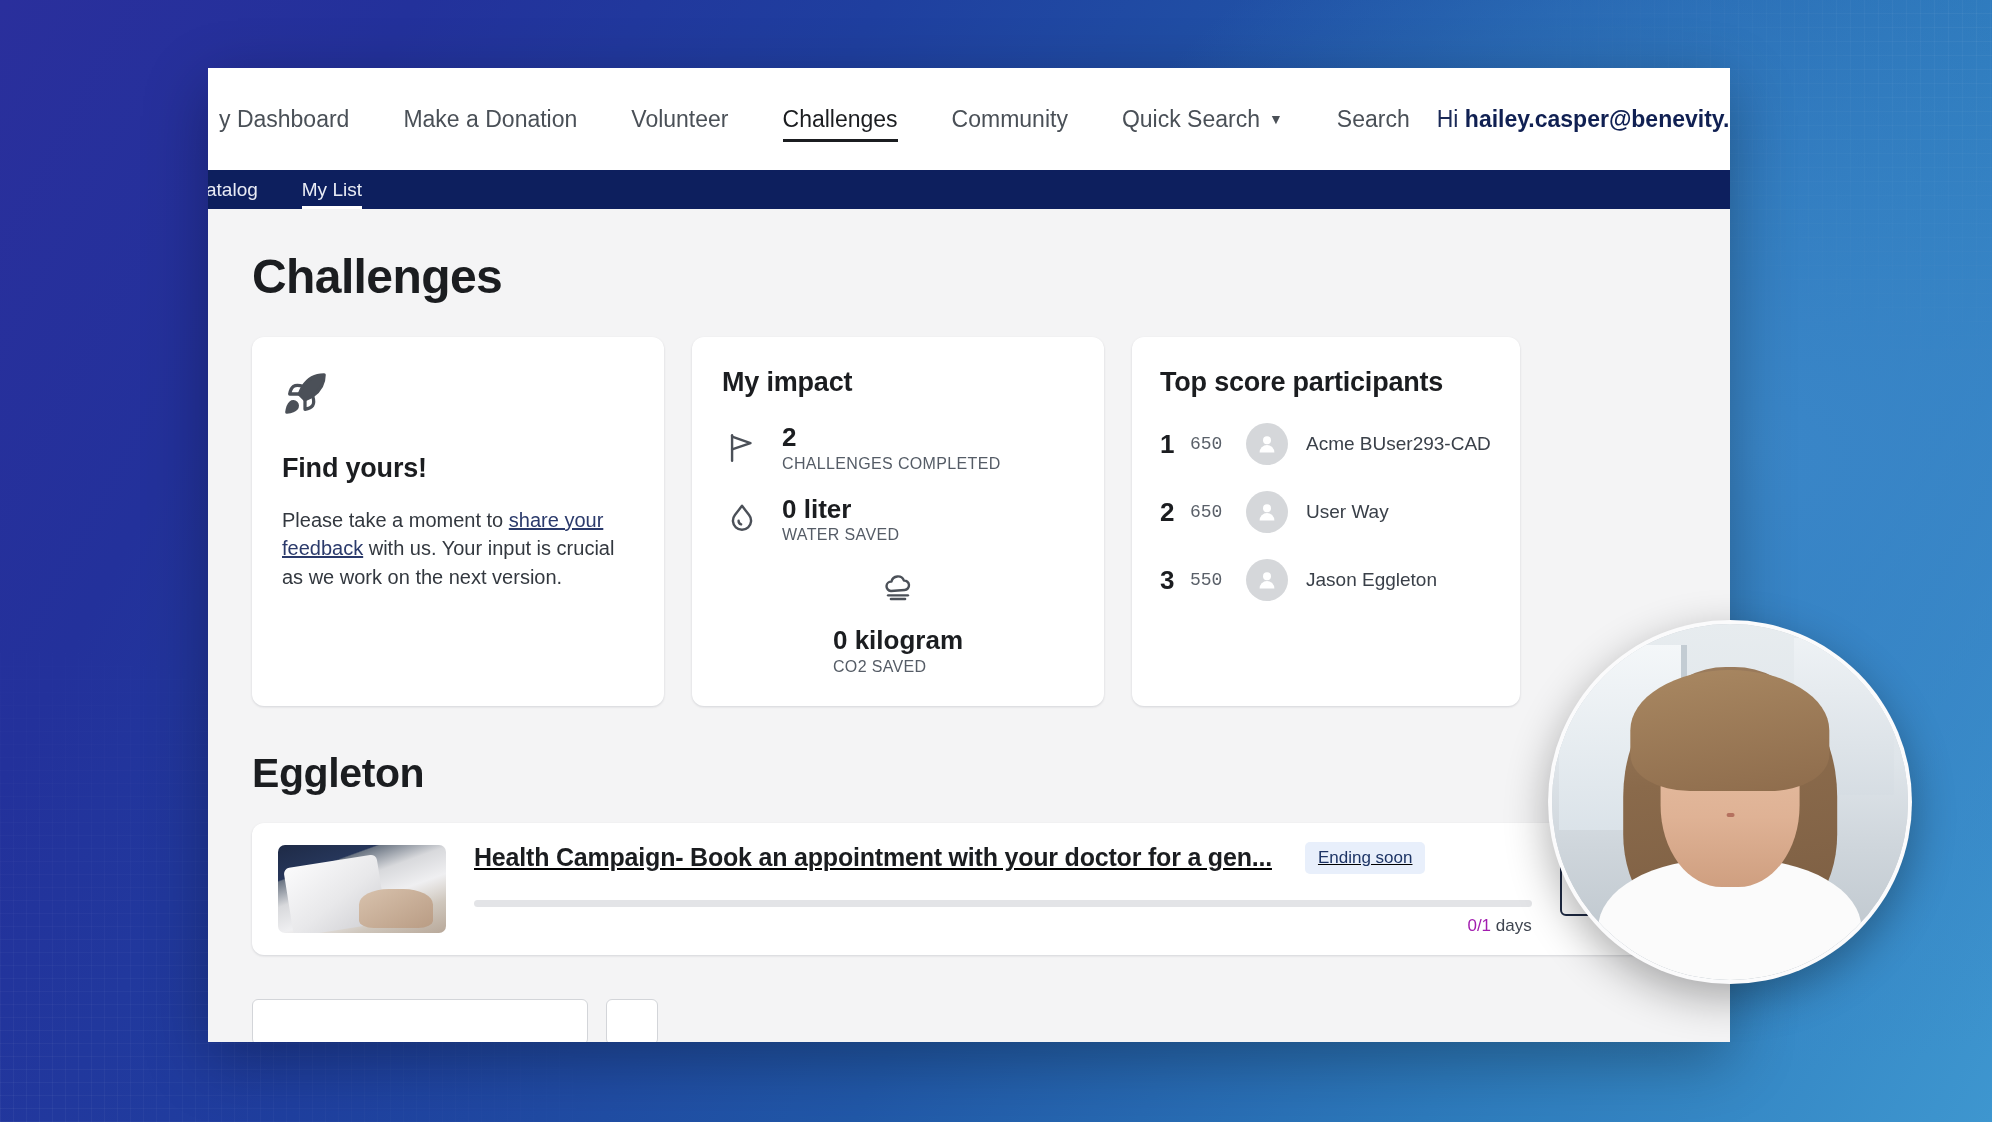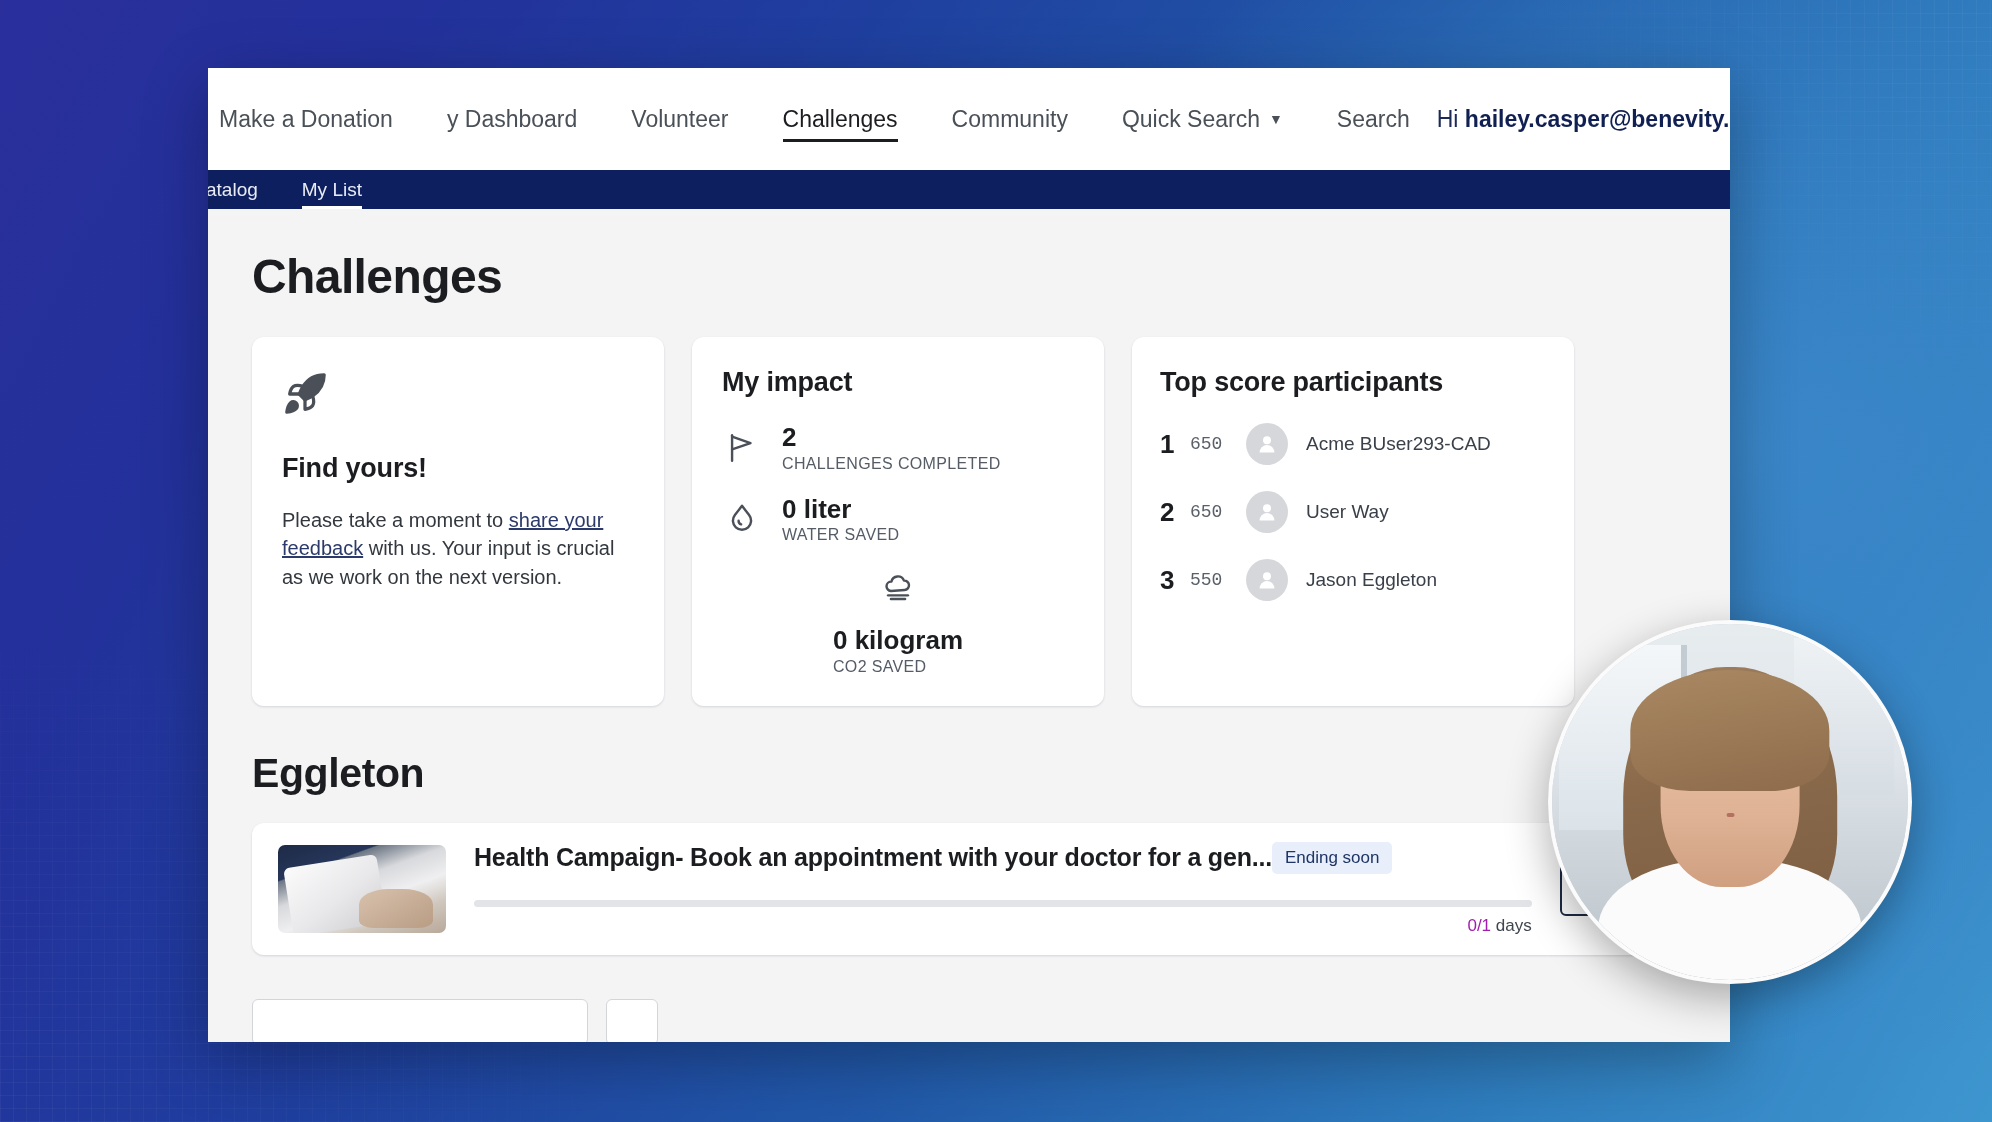--- a/index.html
+++ b/index.html
@@ -121,21 +121,21 @@
   }
 
   .card-row { display: flex; gap: 28px; }
   .card {
     background: #ffffff;
     border-radius: 12px;
     box-shadow: 0 1px 3px rgba(16,24,40,.09), 0 1px 2px rgba(16,24,40,.05);
   }
   .card-find { width: 412px; padding: 34px 30px 30px 30px; }
   .card-impact { width: 412px; padding: 30px 30px 30px 30px; }
-  .card-top { width: 442px; padding: 30px 28px 28px 28px; }
+  .card-top { width: 388px; padding: 30px 28px 28px 28px; }
 
   .rocket-icon { margin-bottom: 32px; }
   .card-h {
     font-size: 27px; font-weight: 700; color: #1b1d20; margin-bottom: 22px;
     letter-spacing: -.2px;
   }
   .card-h.tight { margin-bottom: 25px; }
   .card-p {
     font-size: 20px; line-height: 1.42; color: #33383f;
   }
@@ -186,21 +186,21 @@
     content:""; position:absolute; left:6%; top:18%; width:56%; height:78%;
     background: linear-gradient(150deg, #fbfbfc 0%, #e8e8ea 55%, #cfcfd3 100%);
     transform: rotate(-9deg); border-radius: 6px;
   }
   .ch-thumb::after{
     content:""; position:absolute; right:8%; bottom:6%; width:44%; height:44%;
     background: linear-gradient(150deg, #d8c2ad 0%, #b99c84 100%);
     border-radius: 40% 40% 20% 20%;
   }
   .ch-main { flex: 1 1 auto; min-width: 0; }
-  .ch-titlerow { display: flex; align-items: center; gap: 0; }
+  .ch-titlerow { display: flex; align-items: center; gap: 33px; text-decoration: underline; }
   .ch-title {
     font-size: 25px; font-weight: 700; color: #1b1d20; white-space: nowrap;
     overflow: hidden; text-overflow: ellipsis; letter-spacing: -.2px;
   }
   .badge {
     background: #e8effb; color: #1e3566;
     font-size: 17px; padding: 6px 13px; border-radius: 5px; white-space: nowrap;
   }
   .ch-progress {
     margin-top: 26px;
@@ -298,24 +298,24 @@
 </head>
 <body>
 
 <div class="slide-bg"></div>
 
 <div class="app-window">
 
   <div class="top-nav">
     <div class="nav-items">
       <div class="nav-item">
+        <span>y Dashboard</span>
+      </div>
+      <div class="nav-item">
         <span>Make a Donation</span>
-      </div>
-      <div class="nav-item">
-        <span>y Dashboard</span>
       </div>
       <div class="nav-item">
         <span>Volunteer</span>
       </div>
       <div class="nav-item active">
         <span>Challenges</span>
       </div>
       <div class="nav-item">
         <span>Community</span>
       </div>

